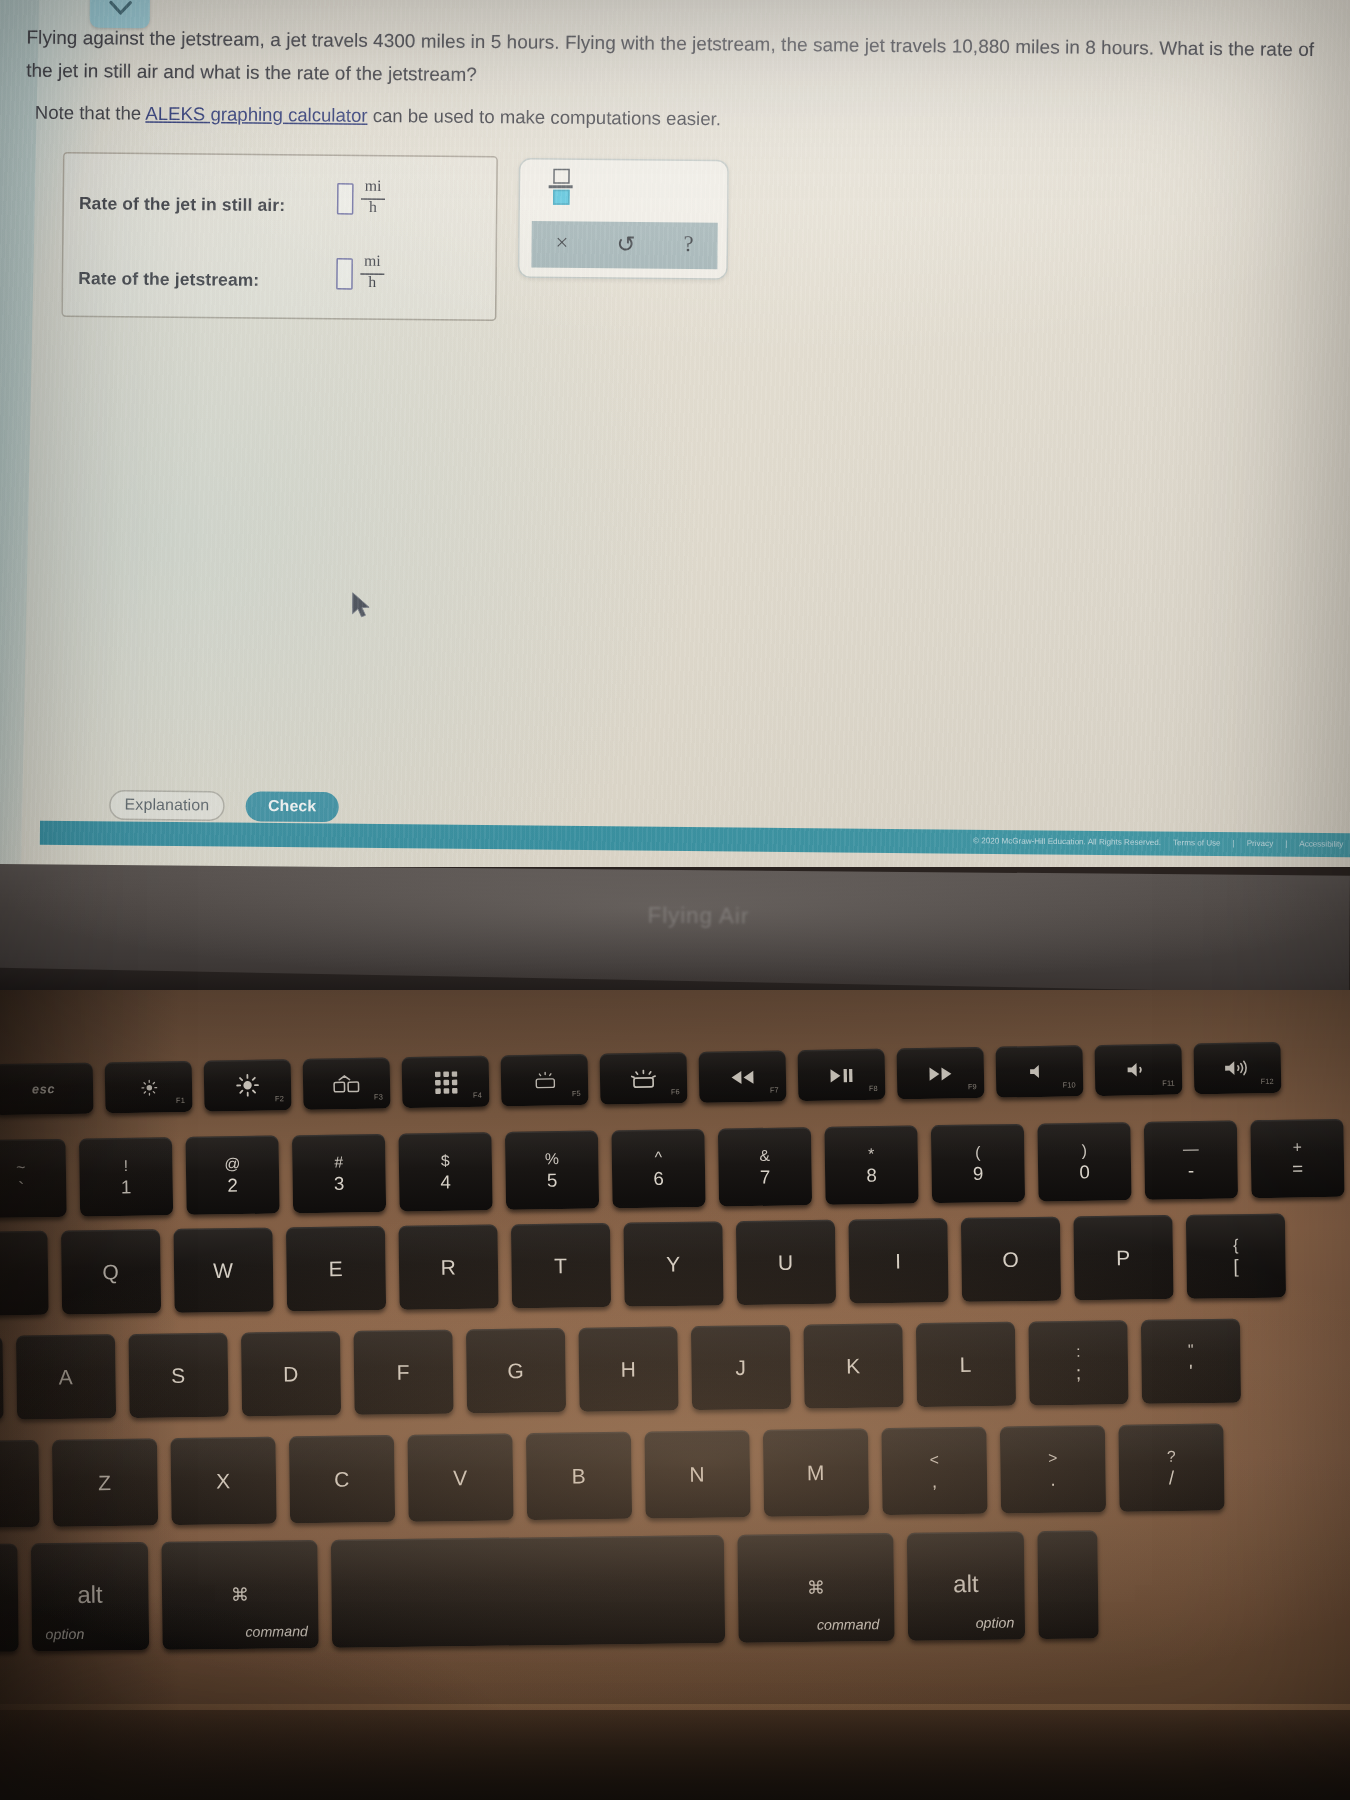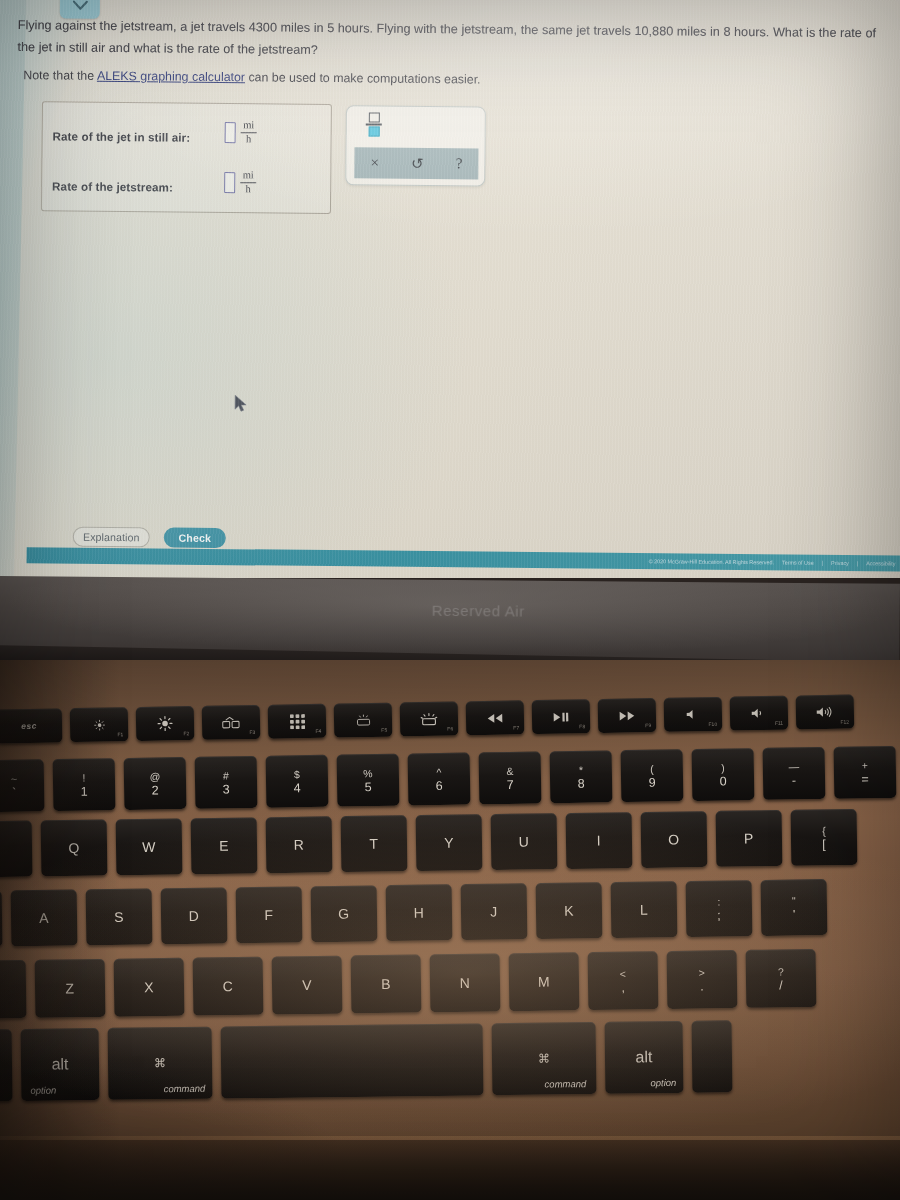--- a/index.html
+++ b/index.html
@@ -295,21 +295,21 @@
         <path d="M1 1 L1 15 L4.6 11.6 L7 17 L9.6 15.9 L7.2 10.8 L12 10.6 Z" fill="#3a3a46" stroke="#6b6b78" stroke-width=".6"></path>
       </svg>
     </div>
 
     <div id="screen-noise"></div>
     <div id="screen-sheen"></div>
   </div>
 
   <div id="lid-bottom">
     <div id="lid-sheen"></div>
-    <div class="macbook-logo">Reserved Air</div>
+    <div class="macbook-logo">Flying Air</div>
   </div>
   <div id="hinge"></div>
 
   <div id="deck">
     <div id="kb">
 
       <div class="krow" id="row-fn" style="left:-4px; top:42px; gap:8px; transform:rotate(-1.0deg);">
           <div class="key" style="width: 66px; height: 34px;">
             <span class="lbl sm" style="font-style: italic; font-weight: 700;">esc</span>
           </div>

